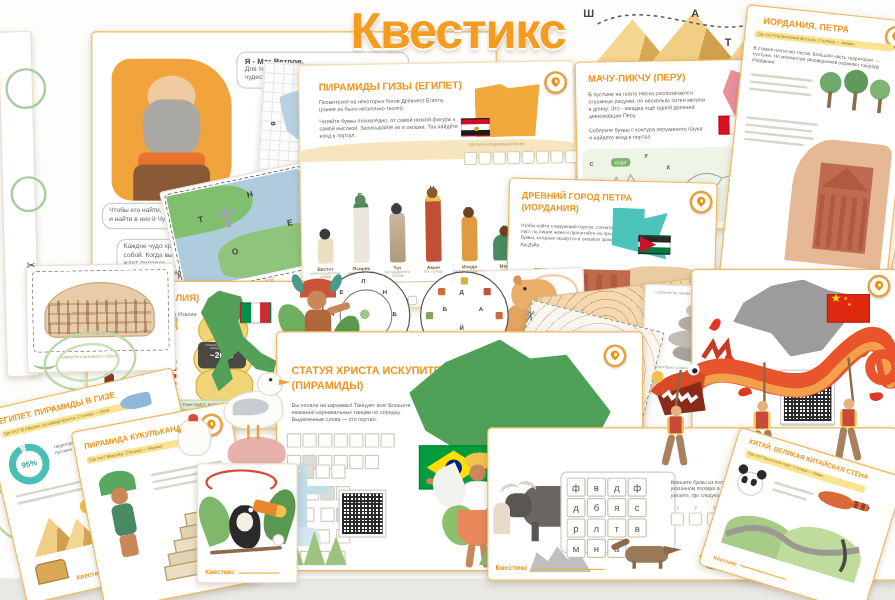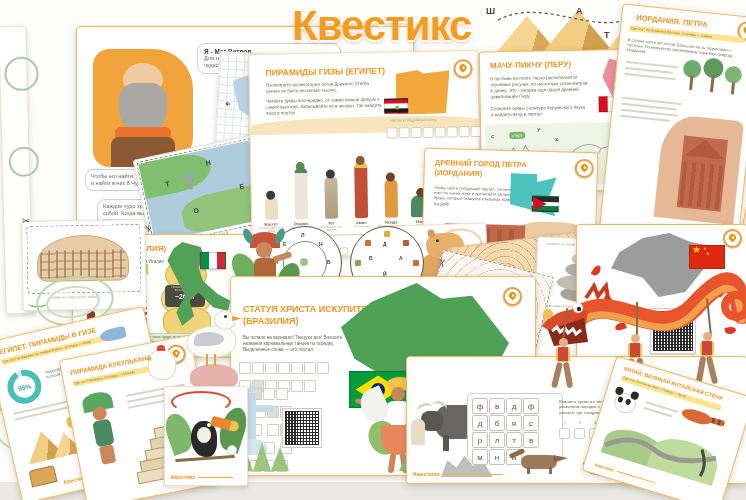--- a/index.html
+++ b/index.html
@@ -415,21 +415,21 @@
     <div class="abs" style="left:10px;top:-4px;width:8px;height:16px;background:#4A9A8A;border-radius:50%;transform:rotate(-24deg);"></div>
     <div class="abs" style="left:42px;top:-4px;width:8px;height:16px;background:#4A9A8A;border-radius:50%;transform:rotate(24deg);"></div>
     <div class="abs" style="left:22px;top:10px;width:16px;height:16px;background:#C9875A;border-radius:50%;"></div>
     <div class="abs" style="left:38px;top:22px;width:20px;height:6px;background:#C9875A;border-radius:3px;transform:rotate(-18deg);"></div>
     <div class="abs" style="left:20px;top:26px;width:22px;height:28px;background:#B0683A;border-radius:6px;"></div>
     <div class="abs" style="left:16px;top:52px;width:30px;height:16px;background:#5AA860;border-radius:0 0 8px 8px;"></div>
   </div>
 
   <div class="pg" style="left:230px;top:276px;width:304px;height:198px;">
     <div class="h" style="left:12px;top:28px;font-size:9px;">СТАТУЯ ХРИСТА ИСКУПИТЕЛЯ</div>
-    <div class="h" style="left:12px;top:40px;font-size:9px;">(БРАЗИЛИЯ)</div>
+    <div class="h" style="left:12px;top:40px;font-size:9px;">(ПИРАМИДЫ)</div>
     <div class="p" style="left:12px;top:58px;width:112px;font-size:4.5px;">Вы попали на карнавал! Танцуют все! Впишите названия карнавальных танцев по порядку. Выделенные слова — это портал.</div>
     <div class="abs" style="left:110px;top:6px;width:168px;height:158px;background:#4EA157;clip-path:polygon(18% 12%,45% 0,60% 10%,78% 8%,100% 38%,86% 66%,60% 100%,42% 92%,30% 62%,8% 48%,0 28%);"></div>
     <div class="flag" style="left:118px;top:94px;width:58px;height:37px;background:#009B3A;">
       <div class="abs" style="left:0;top:0;width:56px;height:35px;background:#FEDF00;clip-path:polygon(50% 10%,90% 50%,50% 90%,10% 50%);"></div>
       <div class="abs" style="left:21px;top:11px;width:14px;height:14px;background:#002776;border-radius:50%;"></div>
     </div>
     <div class="pin" style="left:272px;top:10px;"></div>
     <div class="abs" style="left:8px;top:84px;width:100px;">
       <span class="cw"></span><span class="cw"></span><span class="cw"></span><span class="cw"></span><span class="cw"></span><span class="cw"></span><span class="cw"></span>
       <span class="cw"></span><span class="cw g"></span><span class="cw"></span><span class="cw"></span><span class="cw"></span><span class="cw"></span>

